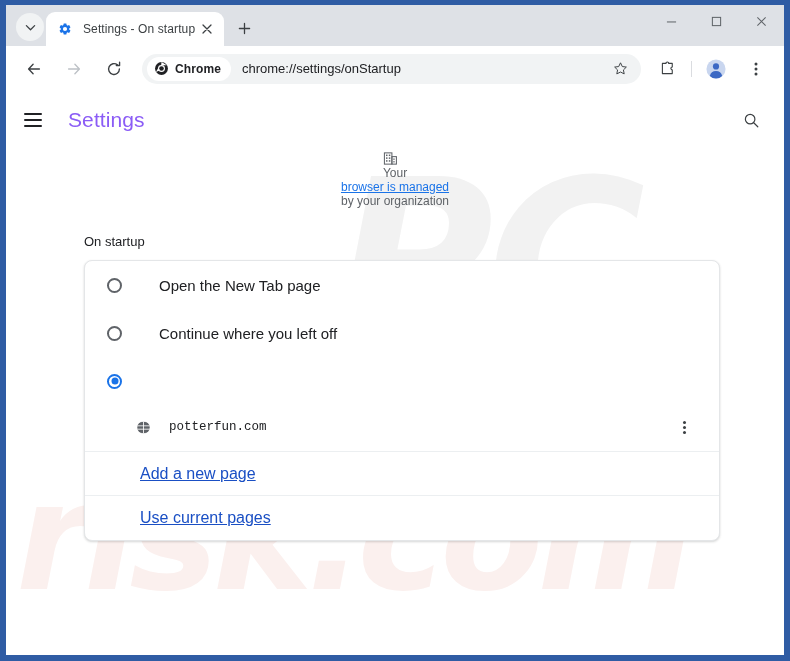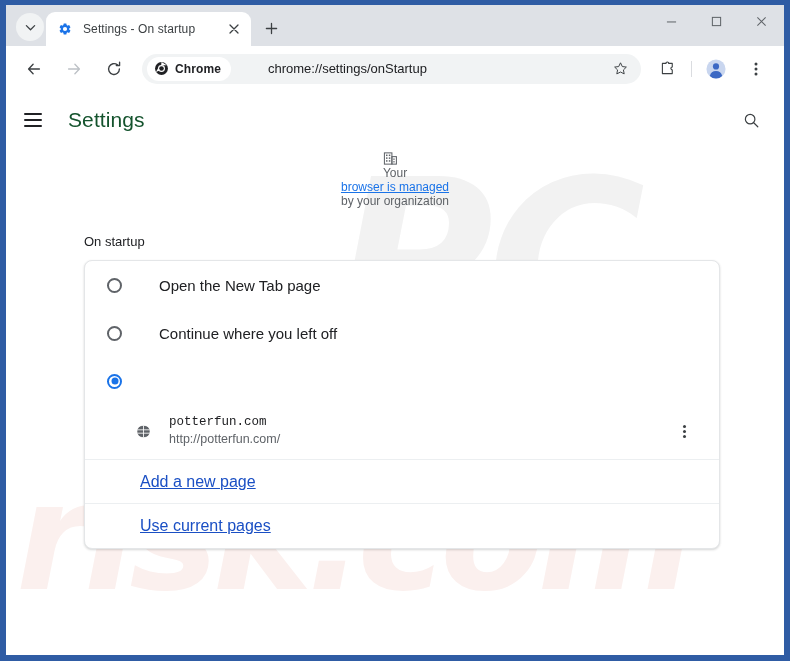--- a/index.html
+++ b/index.html
@@ -46,21 +46,21 @@
     border-radius: 50%;
     background: #f1f3f4;
     display: flex; align-items: center; justify-content: center;
     flex: none;
   }
   #tab-search-button svg { display:block; }
 
   .tab {
     position: relative;
     height: 34px;
-    width: 205px;
+    width: 178px;
     background: #ffffff;
     border-radius: 9px 9px 0 0;
     display: flex;
     align-items: center;
     padding: 0 8px 0 11px;
     box-sizing: border-box;
     flex: none;
   }
   .tab-favicon {
     width: 16px; height: 16px;
@@ -125,21 +125,20 @@
     flex: 1;
     height: 30px;
     margin: 0 6px 0 8px;
     background: #f1f3f4;
     border-radius: 16px;
     display: flex;
     align-items: center;
     padding: 0 6px 0 5px;
     box-sizing: border-box;
     position: relative;
-    gap: 26px;
   }
   #omnibox-chip {
     height: 24px;
     background: #ffffff;
     border-radius: 14px;
     display: flex;
     align-items: center;
     padding: 0 10px 0 7px;
     flex: none;
   }
@@ -223,21 +222,21 @@
   }
   #hamburger-button span {
     display: block;
     height: 2px;
     width: 18px;
     background: #202124;
     border-radius: 1px;
   }
   #settings-title {
     font-size: 21px;
-    color: #14532d;
+    color: #8b5cf6;
     margin-left: 18px;
     letter-spacing: 0.1px;
   }
   #settings-search-button {
     margin-left: auto;
     width: 30px; height: 30px;
     display: flex; align-items: center; justify-content: center;
     border-radius: 50%;
   }
 
@@ -549,21 +548,20 @@
           <span id="page-favicon">
             <svg width="15" height="15" viewBox="0 0 16 16">
               <circle cx="8" cy="8" r="6.6" fill="#5f6368"></circle>
               <path d="M8 1.4 a9 6.6 0 0 0 0 13.2 a9 6.6 0 0 0 0-13.2 Z" fill="none" stroke="#ffffff" stroke-width="0.9"></path>
               <path d="M1.6 6.2 H14.4 M1.6 9.8 H14.4" stroke="#ffffff" stroke-width="0.9"></path>
               <path d="M8 1.4 V14.6" stroke="#ffffff" stroke-width="0.9"></path>
             </svg>
           </span>
           <span id="page-entry-text">
             <div id="page-entry-name">potterfun.com</div>
-            <div id="page-entry-url">http://potterfun.com/</div>
           </span>
           <span id="page-entry-menu">
             <span></span>
               <span></span>
               <span></span>
           </span>
         </div>
 
         <div class="link-row bordered">
           <span class="settings-link">Add a new page</span>

